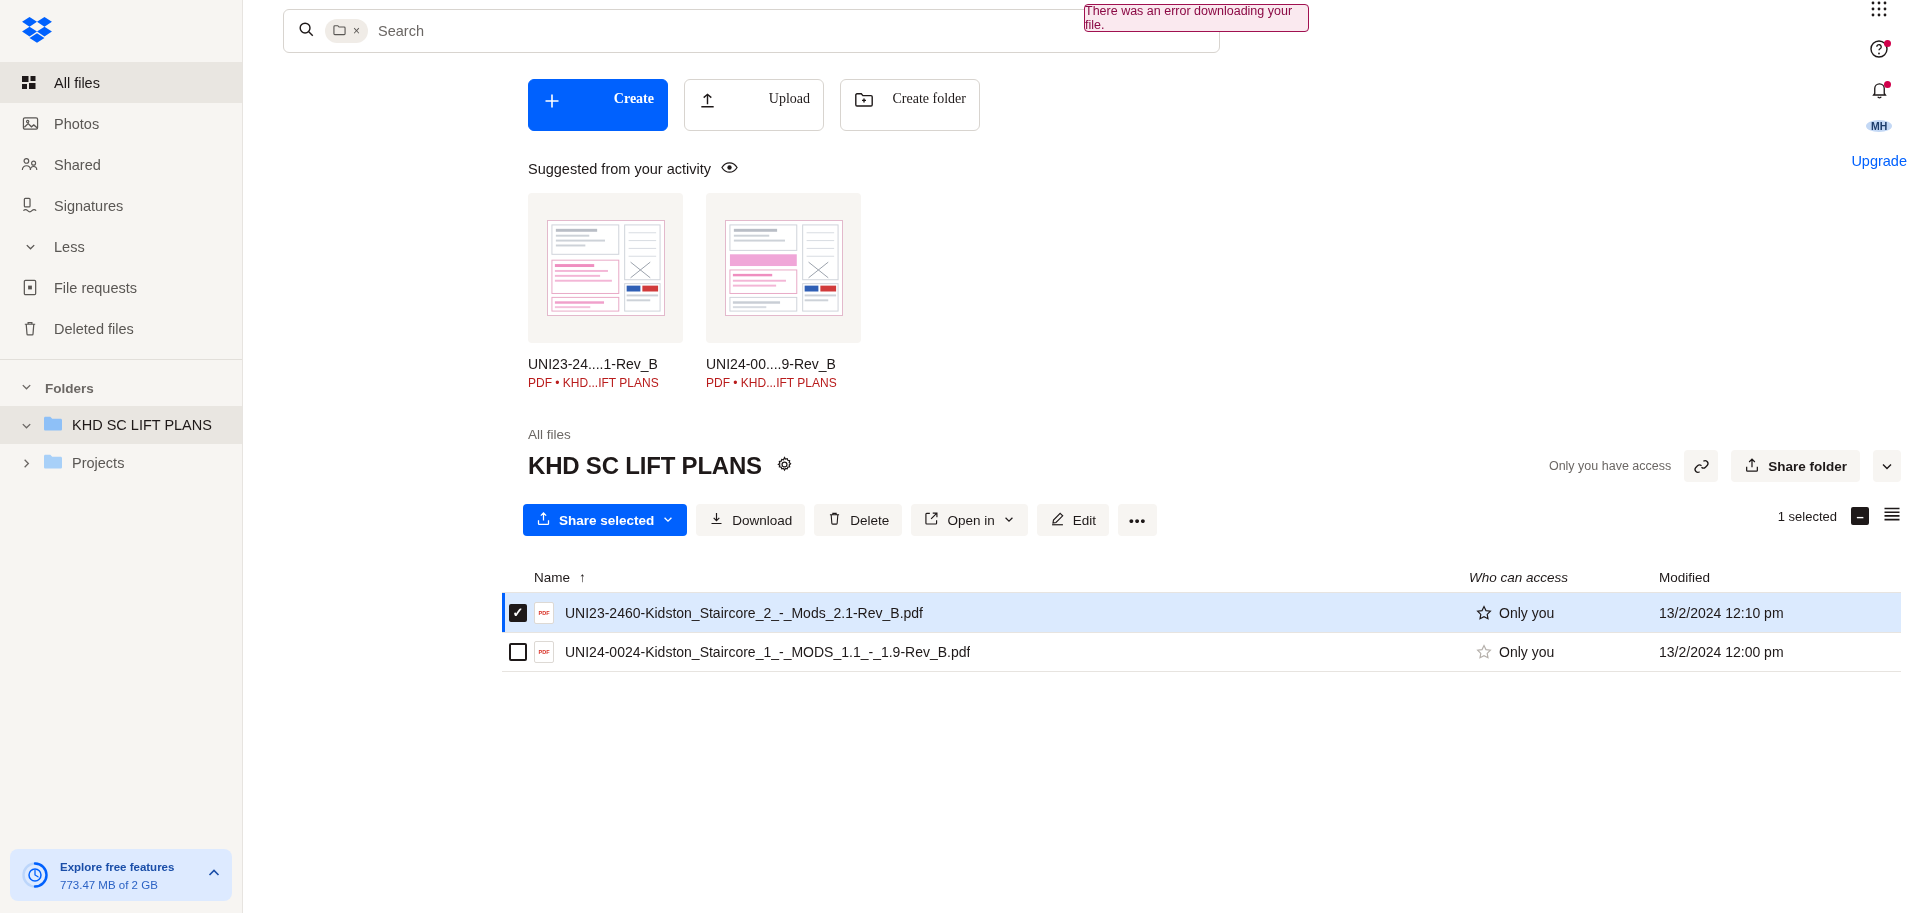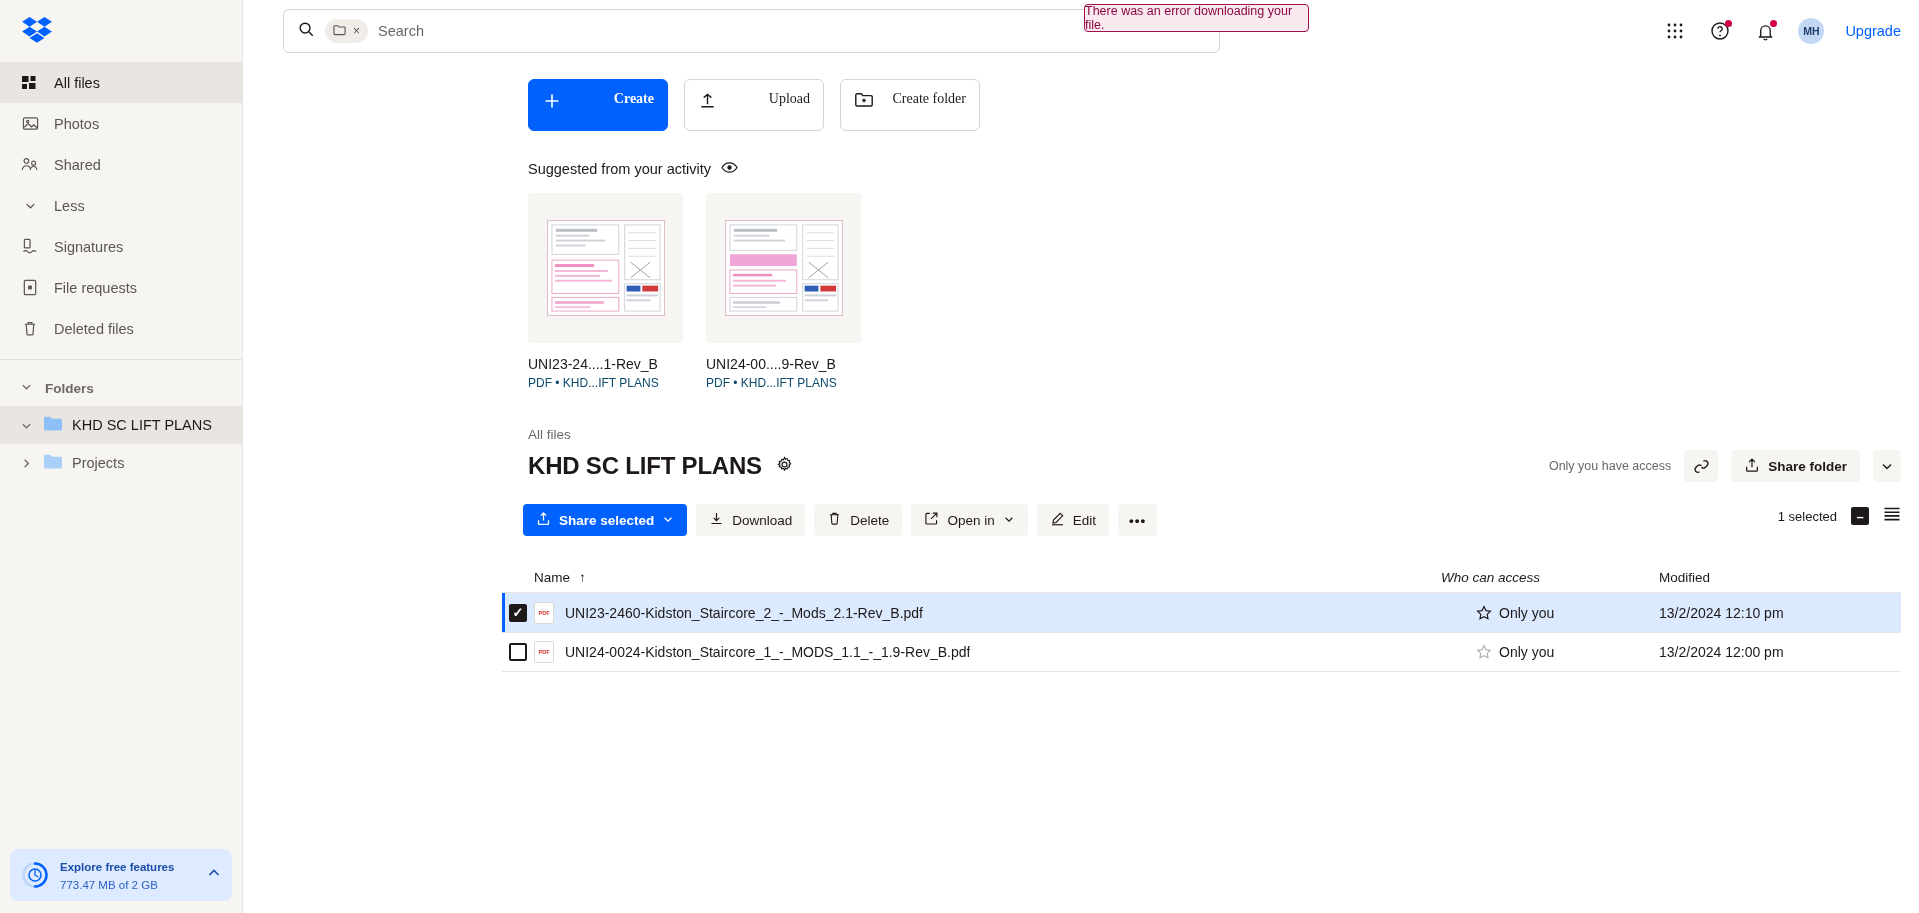--- a/index.html
+++ b/index.html
@@ -65,21 +65,21 @@
     display: flex; align-items: center; gap: 7px;
     background: #f0ece7; border-radius: 20px; height: 24px; padding: 0 8px;
     color: #5a5754; font-size: 12px; cursor: pointer;
   }
   .search-input {
     border: none; outline: none; background: transparent;
     font-size: 14.5px; color: #4d7c0f; flex: 1; font-family: "Liberation Sans", sans-serif;
   }
   .search-input::placeholder { color: #6b6764; }
 
-  .top-right { position: absolute; right: 18px; top: 0; height: 62px; display: flex; align-items: center; gap: 21px; }
+  .top-right { position: absolute; right: 12px; top: 0; height: 62px; display: flex; align-items: center; gap: 21px; flex-direction: column; }
   .ticon { position: relative; width: 24px; height: 24px; display: flex; align-items: center; justify-content: center; cursor: pointer; color: #1e1919; }
   .badge-dot { position: absolute; top: 1px; right: 0px; width: 7px; height: 7px; border-radius: 50%; background: #d1004b; }
   .avatar {
     width: 26px; height: 26px; border-radius: 50%; background: #c3d8f5; color: #1e3d6b;
     font-size: 10.5px; font-weight: 700; display: flex; align-items: center; justify-content: center; cursor: pointer;
   }
   .upgrade-link { font-size: 14.5px; color: #0061fe; cursor: pointer; }
 
   .toast {
     position: absolute; left: 841px; top: 4px; width: 225px; height: 28px;
@@ -105,21 +105,21 @@
     padding: 30px 0 0 285px; font-size: 14.5px; color: #1e1919;
   }
   .cards-row { display: flex; gap: 23px; padding: 16px 0 0 285px; }
   .sug-card { width: 155px; cursor: pointer; }
   .thumb {
     width: 155px; height: 150px; background: #f7f5f2; border-radius: 4px;
     display: flex; align-items: center; justify-content: center; overflow: hidden;
   }
   .sheet { width: 118px; height: 96px; background: #fff; border: 1px solid #e3b9cc; position: relative; }
   .sug-title { font-size: 14px; color: #1e1919; margin-top: 13px; white-space: nowrap; }
-  .sug-sub { font-size: 12px; color: #0c4a6e; margin-top: 4px; white-space: nowrap; }
+  .sug-sub { font-size: 12px; color: #b91c1c; margin-top: 4px; white-space: nowrap; }
 
   
   .crumb { padding: 37px 0 0 285px; font-size: 13.5px; color: #6b6764; cursor: pointer; }
   .title-row { display: flex; align-items: center; padding: 10px 0 0 285px; gap: 14px; position: relative; }
   .page-title { font-size: 24px; font-weight: 700; color: #1e1919; letter-spacing: -0.2px; }
   .share-group { position: absolute; right: 18px; top: 8px; display: flex; align-items: center; gap: 13px; }
   .only-you { font-size: 12.5px; color: #6b6764; }
   .icon-btn {
     width: 34px; height: 32px; background: #f7f5f2; border-radius: 4px;
     display: flex; align-items: center; justify-content: center; cursor: pointer; color: #1e1919;
@@ -144,21 +144,21 @@
   .cb { width: 18px; height: 18px; border: 2px solid #1e1919; border-radius: 2px; background: #fff;
         display: flex; align-items: center; justify-content: center; cursor: pointer; flex: 0 0 18px; }
   .cb.checked, .cb.indeterminate { background: #1e1919; border-color: #1e1919; }
   .cb .mark { color: #fff; font-size: 13px; line-height: 1; font-weight: 700; }
 
   
   .table { padding: 26px 18px 0 0; margin-left: 259px; }
   .thead { display: flex; align-items: center; height: 30px; font-size: 13.5px; color: #1e1919; }
   .th-name { display: flex; align-items: center; gap: 9px; flex: 1; padding-left: 32px; cursor: pointer; }
   .th-access { width: 190px; flex: 0 0 190px; cursor: pointer; font-style: italic; }
-  .th-mod { width: 242px; flex: 0 0 242px; cursor: pointer; margin-left: 28px; }
+  .th-mod { width: 242px; flex: 0 0 242px; cursor: pointer; }
   .row {
     display: flex; align-items: center; height: 40px; font-size: 14px;
     border-top: 1px solid #e7e4e0; position: relative; cursor: pointer;
   }
   .row:last-child { border-bottom: 1px solid #e7e4e0; }
   .row.selected { background: #dbeafe; }
   .row.selected::before { content: ""; position: absolute; left: 0; top: 0; bottom: 0; width: 3px; background: #0061fe; }
   .row .cb-cell { width: 32px; flex: 0 0 32px; display: flex; align-items: center; justify-content: center; }
   .row .name-cell { flex: 1; display: flex; align-items: center; gap: 11px; min-width: 0; }
   .pdf-ico {
@@ -212,35 +212,35 @@
             <path d="M1.5 15c0-2.7 2-4.6 4.5-4.6s4.5 1.9 4.5 4.6"></path>
             <circle cx="14" cy="7.5" r="2.2"></circle>
             <path d="M10.5 15c0-2.2 1.6-3.8 3.5-3.8s3.5 1.6 3.5 3.8"></path>
           </svg>
       </span>
       <span class="label">Shared</span>
     </div>
 
     <div class="nav-item">
       <span class="ico">
-        <svg width="13" height="13" viewBox="0 0 14 14" fill="none" stroke="#5a5754" stroke-width="1.4">
-            <path d="M3 5.5L7 9.5l4-4"></path>
-          </svg>
-      </span>
-      <span class="label">Less</span>
-    </div>
-
-    <div class="nav-item">
-      <span class="ico">
         <svg width="17" height="17" viewBox="0 0 18 18" fill="none" stroke="#5a5754" stroke-width="1.3">
             <rect x="2.5" y="1.5" width="6" height="9" rx="1"></rect>
             <path d="M1.5 14.5c1.5-1.6 3-1.6 4.5 0s3 1.6 4.5 0 3-1.6 4.5 0"></path>
           </svg>
       </span>
       <span class="label">Signatures</span>
+    </div>
+
+    <div class="nav-item">
+      <span class="ico">
+        <svg width="13" height="13" viewBox="0 0 14 14" fill="none" stroke="#5a5754" stroke-width="1.4">
+            <path d="M3 5.5L7 9.5l4-4"></path>
+          </svg>
+      </span>
+      <span class="label">Less</span>
     </div>
 
     <div class="nav-item">
       <span class="ico">
         <svg width="16" height="17" viewBox="0 0 16 18" fill="none" stroke="#5a5754" stroke-width="1.3">
             <rect x="2" y="1.5" width="12" height="15" rx="1.2"></rect>
             <rect x="6" y="7" width="4" height="4" fill="#5a5754" stroke="none"></rect>
           </svg>
       </span>
       <span class="label">File requests</span>

